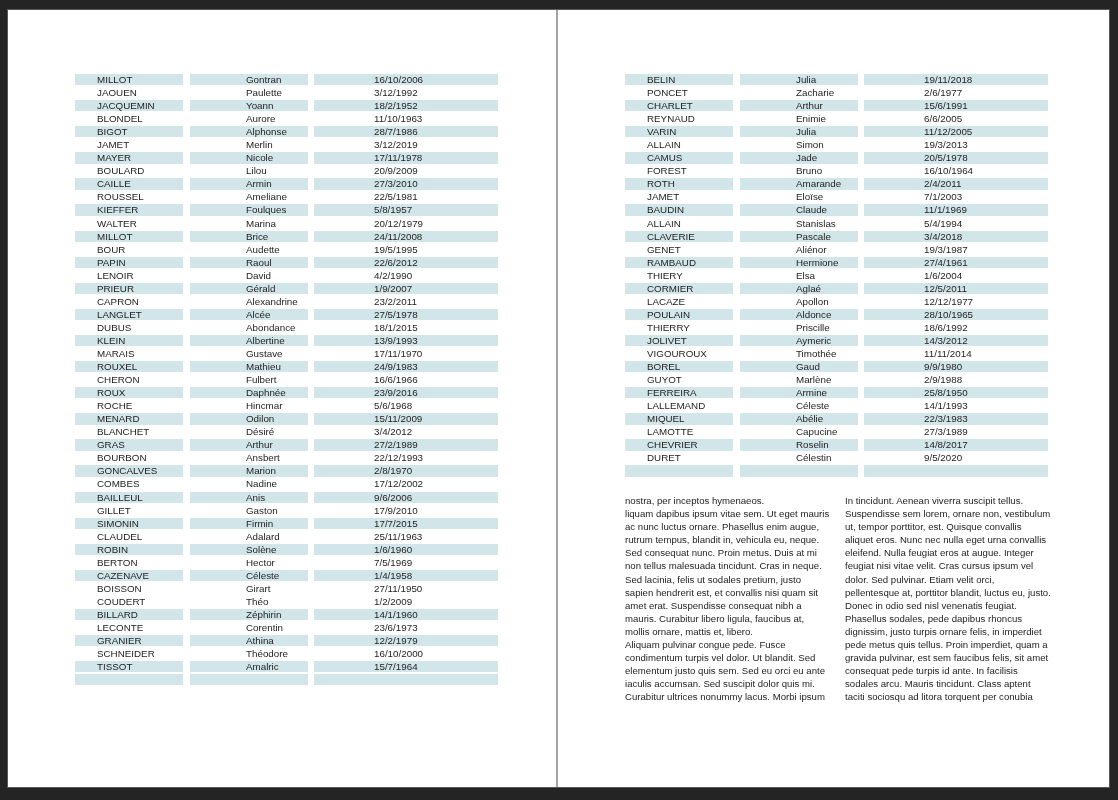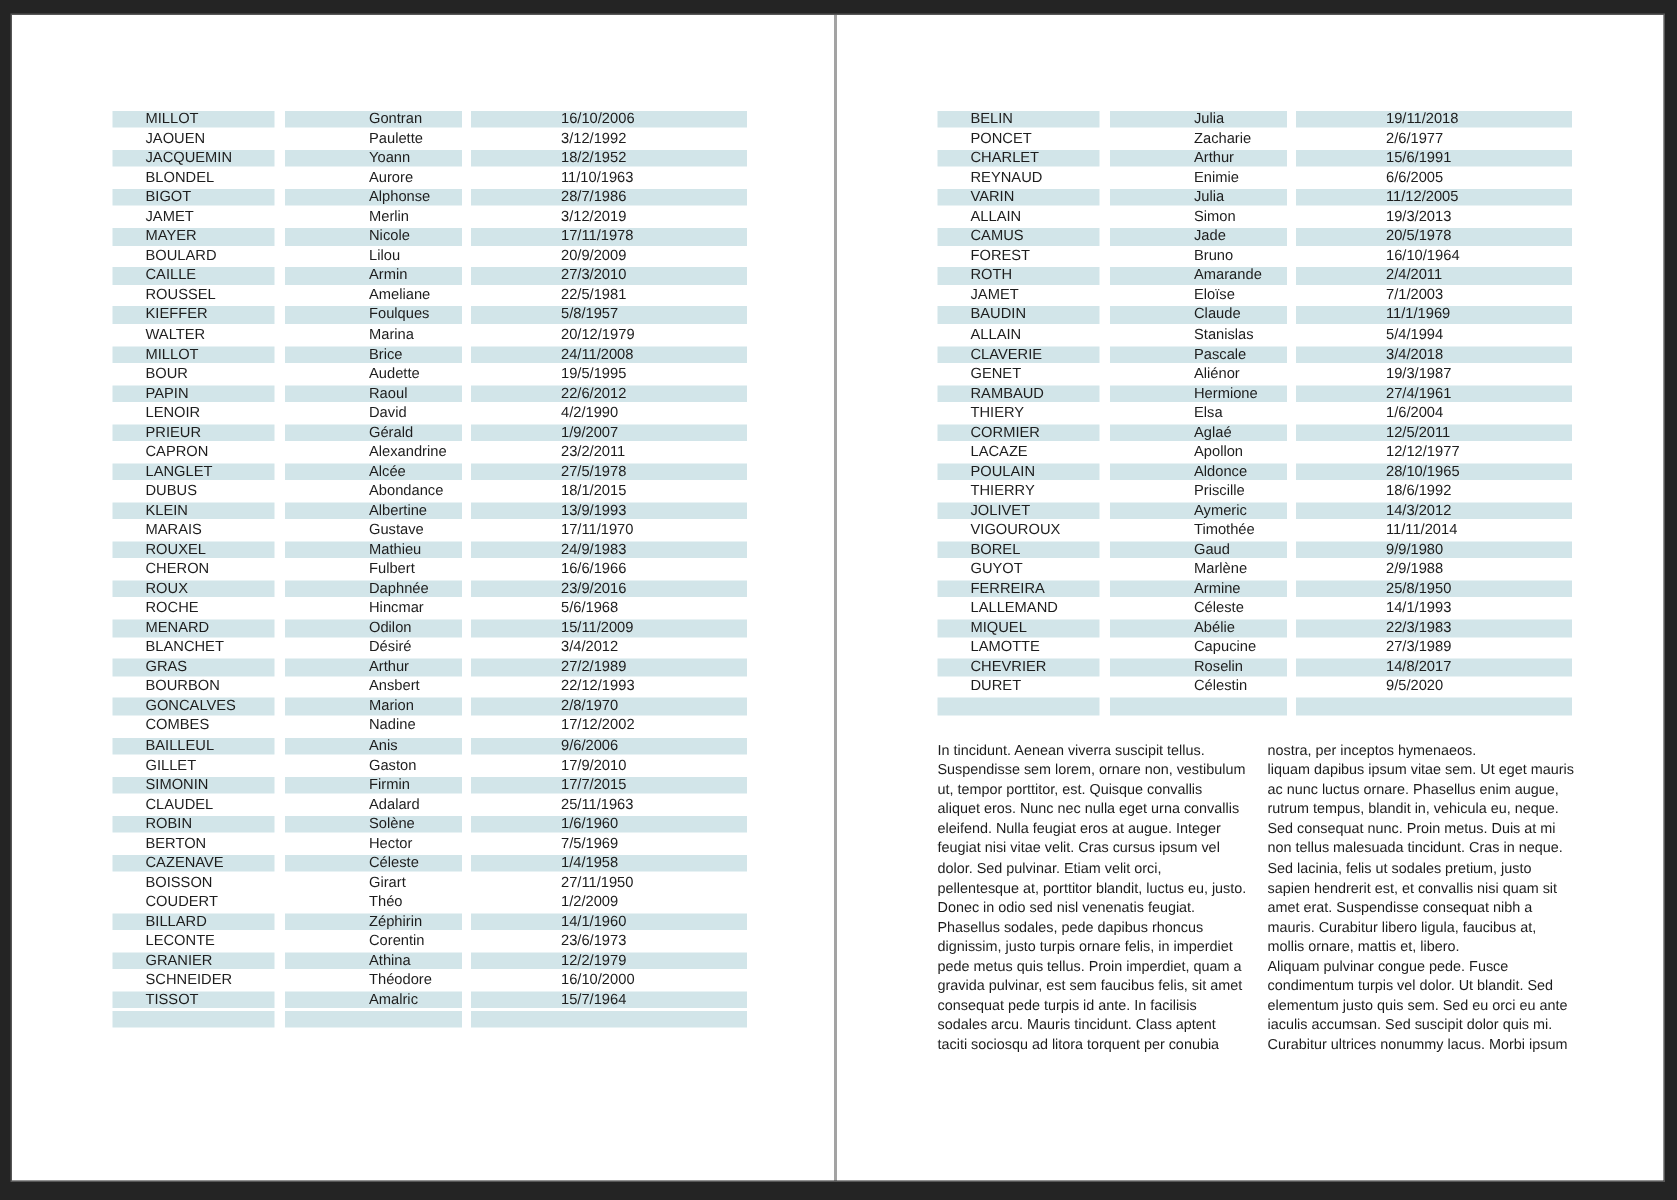--- a/index.html
+++ b/index.html
@@ -436,47 +436,47 @@
           <div class="tcell c1">Célestin</div>
           <div class="tcell c2">9/5/2020</div>
         </div>
         <div class="trow hl">
           <div class="tcell c0"></div>
           <div class="tcell c1"></div>
           <div class="tcell c2"></div>
         </div>
       </div>
     <div class="textcols">
+      <div class="tcol">nostra, per inceptos hymenaeos.
+liquam dapibus ipsum vitae sem. Ut eget mauris
+ac nunc luctus ornare. Phasellus enim augue,
+rutrum tempus, blandit in, vehicula eu, neque.
+Sed consequat nunc. Proin metus. Duis at mi
+non tellus malesuada tincidunt. Cras in neque.
+Sed lacinia, felis ut sodales pretium, justo
+sapien hendrerit est, et convallis nisi quam sit
+amet erat. Suspendisse consequat nibh a
+mauris. Curabitur libero ligula, faucibus at,
+mollis ornare, mattis et, libero.
+Aliquam pulvinar congue pede. Fusce
+condimentum turpis vel dolor. Ut blandit. Sed
+elementum justo quis sem. Sed eu orci eu ante
+iaculis accumsan. Sed suscipit dolor quis mi.
+Curabitur ultrices nonummy lacus. Morbi ipsum</div>
       <div class="tcol">In tincidunt. Aenean viverra suscipit tellus.
 Suspendisse sem lorem, ornare non, vestibulum
 ut, tempor porttitor, est. Quisque convallis
 aliquet eros. Nunc nec nulla eget urna convallis
 eleifend. Nulla feugiat eros at augue. Integer
 feugiat nisi vitae velit. Cras cursus ipsum vel
 dolor. Sed pulvinar. Etiam velit orci,
 pellentesque at, porttitor blandit, luctus eu, justo.
 Donec in odio sed nisl venenatis feugiat.
 Phasellus sodales, pede dapibus rhoncus
 dignissim, justo turpis ornare felis, in imperdiet
 pede metus quis tellus. Proin imperdiet, quam a
 gravida pulvinar, est sem faucibus felis, sit amet
 consequat pede turpis id ante. In facilisis
 sodales arcu. Mauris tincidunt. Class aptent
 taciti sociosqu ad litora torquent per conubia</div>
-      <div class="tcol">nostra, per inceptos hymenaeos.
-liquam dapibus ipsum vitae sem. Ut eget mauris
-ac nunc luctus ornare. Phasellus enim augue,
-rutrum tempus, blandit in, vehicula eu, neque.
-Sed consequat nunc. Proin metus. Duis at mi
-non tellus malesuada tincidunt. Cras in neque.
-Sed lacinia, felis ut sodales pretium, justo
-sapien hendrerit est, et convallis nisi quam sit
-amet erat. Suspendisse consequat nibh a
-mauris. Curabitur libero ligula, faucibus at,
-mollis ornare, mattis et, libero.
-Aliquam pulvinar congue pede. Fusce
-condimentum turpis vel dolor. Ut blandit. Sed
-elementum justo quis sem. Sed eu orci eu ante
-iaculis accumsan. Sed suscipit dolor quis mi.
-Curabitur ultrices nonummy lacus. Morbi ipsum</div>
     </div>
   </div>
 </div>
 
 </body></html>

